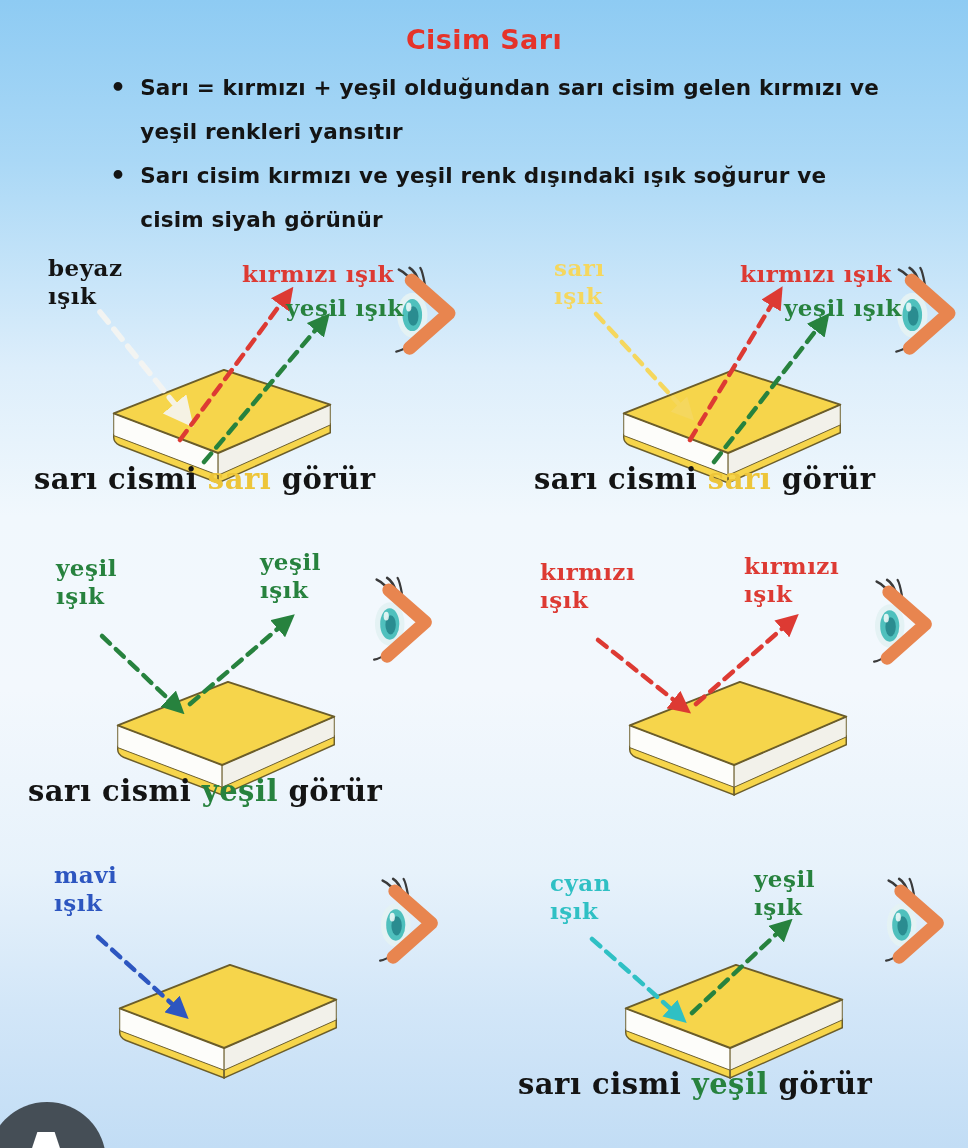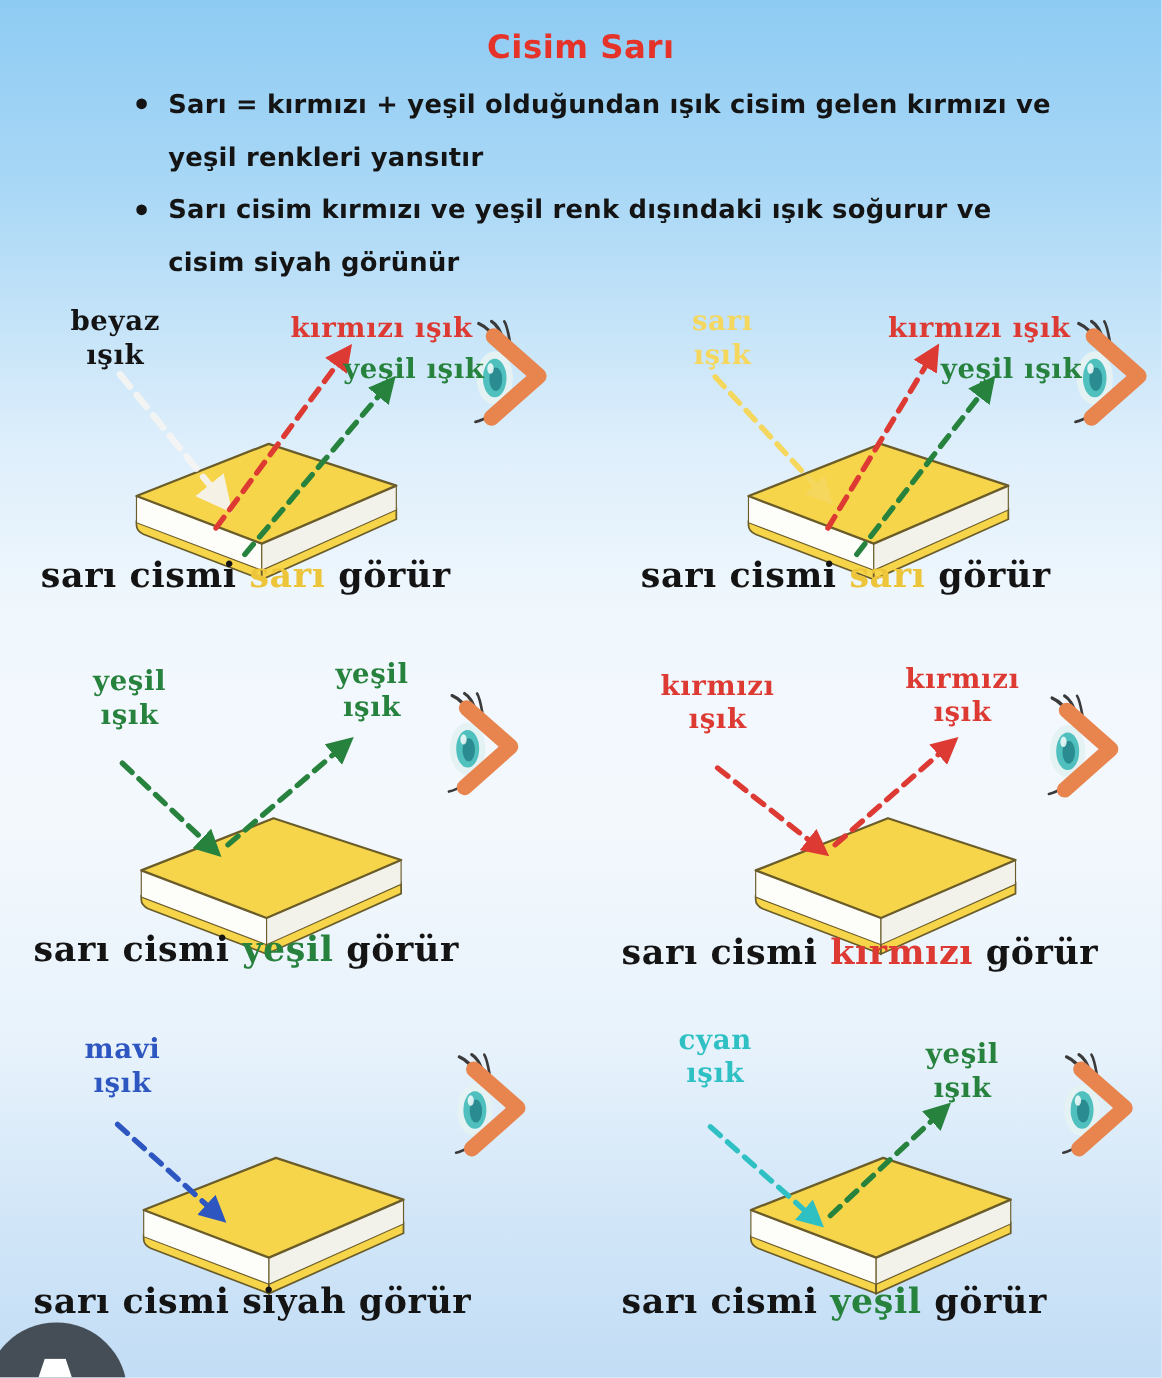--- a/index.html
+++ b/index.html
@@ -16,21 +16,21 @@
 
   .panel{position:absolute;width:450px;}
   #p1{left:28px;top:248px;height:262px}
   #p2{left:518px;top:248px;height:262px}
   #p3{left:28px;top:546px;height:274px}
   #p4{left:518px;top:546px;height:274px}
   #p5{left:28px;top:853px;height:258px}
   #p6{left:518px;top:853px;height:258px}
   .scene{position:absolute;left:0;top:0;}
 
-  .lbl{position:absolute;font:700 23px "DejaVu Serif",serif;text-align:center;
+  .lbl{position:absolute;font:700 23px "DejaVu Serif",serif;text-align:left;
     line-height:28px;letter-spacing:.5px;}
   .lbl span{display:block;}
   .nowrap{white-space:nowrap;text-align:left;}
   .cap{position:absolute;font:700 29px "DejaVu Serif",serif;letter-spacing:.5px;
     text-align:left;white-space:nowrap;color:#141414;}
 
   #p1 .lbl-in{left:20px;top:6px;width:96px}
   #p1 .lbl-r0{left:214px;top:12px}
   #p1 .lbl-r1{left:258px;top:46px}
   #p1 .cap{left:6px;top:214px;width:316px}
@@ -44,21 +44,21 @@
   #p3 .lbl-out{left:232px;top:2px;width:100px}
   #p3 .cap{left:0;top:228px;width:372px}
 
   #p4 .lbl-in{left:22px;top:12px;width:116px}
   #p4 .lbl-out{left:226px;top:6px;width:116px}
   #p4 .cap{left:0;top:230px;width:344px}
 
   #p5 .lbl-in{left:26px;top:8px;width:96px}
   #p5 .cap{left:0;top:214px;width:334px}
 
-  #p6 .lbl-in{left:32px;top:0;width:92px}
+  #p6 .lbl-in{left:32px;top:16px;width:92px}
   #p6 .lbl-out{left:236px;top:12px;width:96px}
   #p6 .cap{left:0;top:214px;width:352px}
 
   .ray{fill:none;stroke-width:4.5;stroke-dasharray:11 8;stroke-linecap:round;}
   .ray-white{stroke-width:5.5;stroke-dasharray:13 9;opacity:.92;}
 
   .fab{position:absolute;left:-12px;top:1102px;width:118px;height:118px;
     border-radius:50%;background:#454e56;}
   .fab .glyph{position:absolute;left:34px;top:30px;width:48px;height:26px;background:#ffffff;
     clip-path:polygon(14% 100%,32% 0,68% 0,86% 100%);border-radius:6px;}
@@ -110,21 +110,21 @@
         <path d="M24,16 L66,53 L22,92" fill="none" stroke-width="15" stroke-linecap="round" stroke-linejoin="round" stroke="#e8854f"></path>
       </symbol>
     </defs>
   </svg>
 
   <div class="title" style="color: rgb(229, 51, 42);">Cisim Sarı</div>
 
   <div class="bullets">
     <div class="bullet">
       <span class="dot">•</span>
-      <span>Sarı = kırmızı + yeşil olduğundan ışık cisim gelen kırmızı ve yeşil renkleri yansıtır</span>
+      <span>Sarı = kırmızı + yeşil olduğundan sarı cisim gelen kırmızı ve yeşil renkleri yansıtır</span>
     </div>
     <div class="bullet">
       <span class="dot">•</span>
       <span>Sarı cisim kırmızı ve yeşil renk dışındaki ışık soğurur ve cisim siyah görünür</span>
     </div>
   </div>
 
   <section class="panel" id="p1">
     <svg class="scene" width="450" height="262" viewBox="0 0 450 262">
       <use href="#book" x="78" y="112" width="232" height="128"></use>
@@ -191,37 +191,31 @@
       <use href="#eye" x="350" y="30" width="80" height="93"></use>
     </svg>
     <div class="lbl lbl-in" style="color: rgb(221, 58, 51);">
       <span>kırmızı</span>
         <span>ışık</span>
     </div>
     <div class="lbl lbl-out" style="color: rgb(221, 58, 51);">
       <span>kırmızı</span>
         <span>ışık</span>
     </div>
-    <div class="cap">
-      <span>sarı cismi </span><span style="color: rgb(221, 58, 51);">kırmızı</span><span> görür</span>
-    </div>
   </section>
 
   <section class="panel" id="p5">
     <svg class="scene" width="450" height="258" viewBox="0 0 450 258">
       <use href="#book" x="84" y="102" width="232" height="128"></use>
       <line class="ray" x1="70" y1="84" x2="154" y2="160" marker-end="url(#m-blue)" stroke="#2d56c0"></line>
       <use href="#eye" x="346" y="22" width="80" height="93"></use>
     </svg>
     <div class="lbl lbl-in" style="color: rgb(45, 86, 192);">
       <span>mavi</span>
         <span>ışık</span>
-    </div>
-    <div class="cap">
-      <span>sarı cismi </span><span style="color: rgb(20, 20, 20);">siyah</span><span> görür</span>
     </div>
   </section>
 
   <section class="panel" id="p6">
     <svg class="scene" width="450" height="258" viewBox="0 0 450 258">
       <use href="#book" x="100" y="102" width="232" height="128"></use>
       <line class="ray" x1="74" y1="86" x2="162" y2="164" marker-end="url(#m-cyan)" stroke="#2fc0c4"></line>
       <line class="ray" x1="174" y1="160" x2="268" y2="72" marker-end="url(#m-green)" stroke="#27823e"></line>
       <use href="#eye" x="362" y="22" width="80" height="93"></use>
     </svg>

